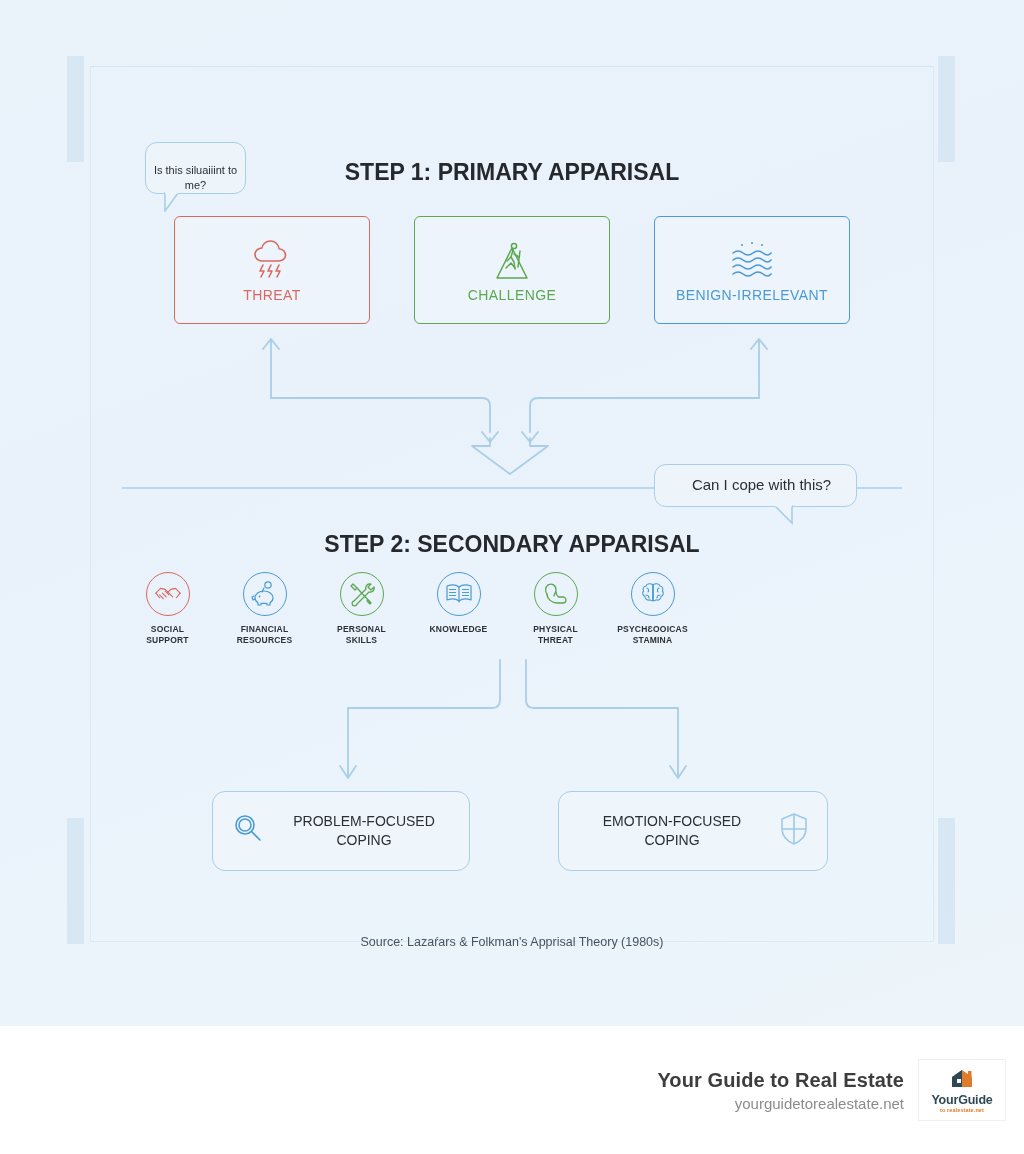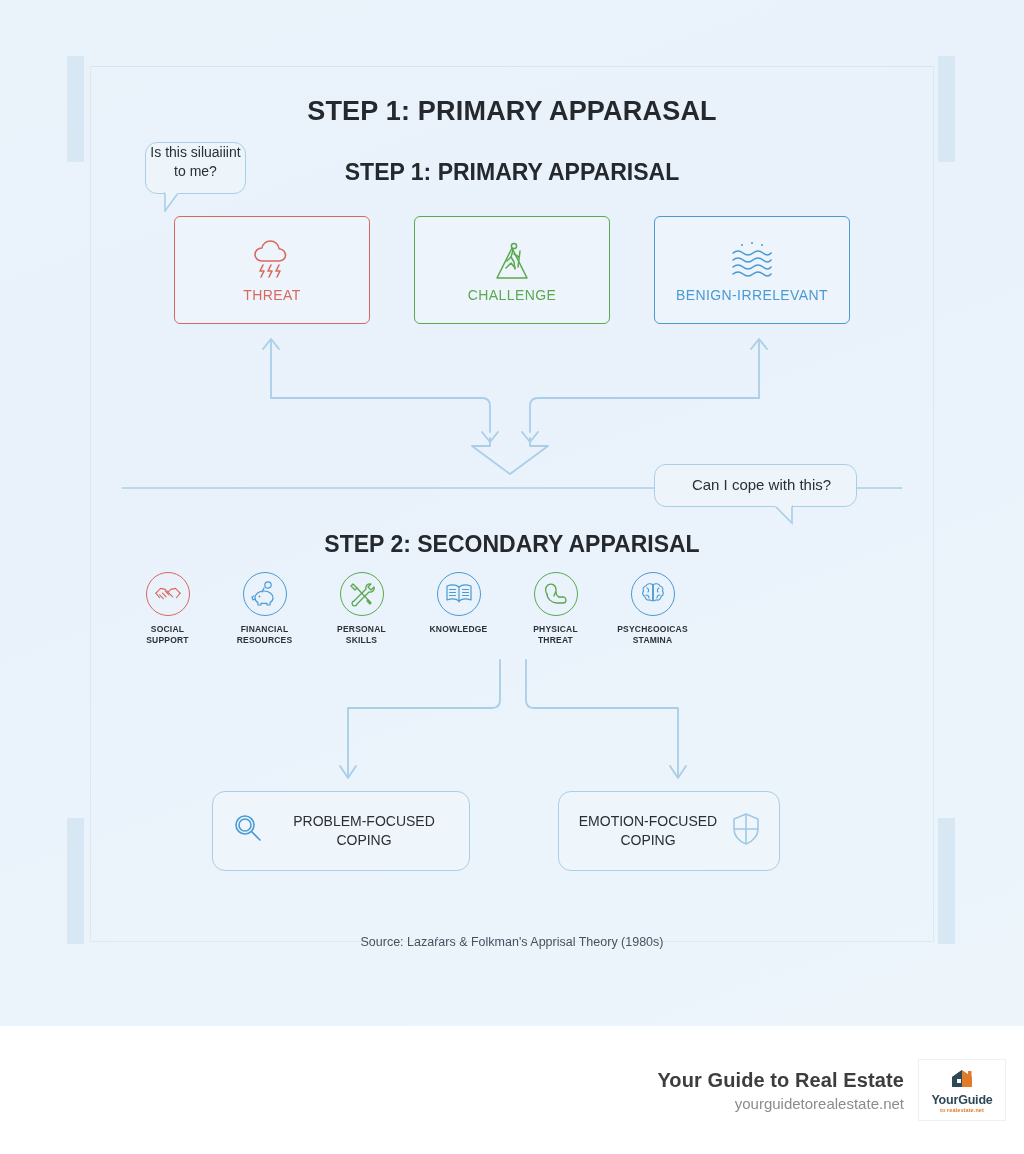--- a/index.html
+++ b/index.html
@@ -62,22 +62,22 @@
     text-align: center;
     line-height: 1.35;
   }
   .bubble::after {
     content: "";
     position: absolute;
     width: 0; height: 0;
   }
   .bubble-q1 {
     left: 145px; top: 142px; width: 101px; height: 52px;
-    font-size: 14px;
-    display: flex; align-items: flex-start; justify-content: center;
+    font-size: 11px;
+    display: flex; align-items: flex-end; justify-content: center;
   }
   .bubble-q1 .tail {
     position: absolute; left: 18px; bottom: -19px;
     width: 24px; height: 20px; overflow: hidden;
   }
   .bubble-q1 .tail svg, .bubble-q2 .tail svg { display: block; }
   .bubble-q2 {
     left: 654px; top: 464px; width: 203px; height: 43px;
     font-size: 15px;
     display: flex; align-items: center; justify-content: center; padding-left: 12px;
@@ -154,21 +154,21 @@
   .coping {
     position: absolute;
     height: 80px;
     border: 1.5px solid #a9cee8;
     border-radius: 13px;
     background: rgba(255,255,255,.2);
     display: flex; align-items: center; gap: 12px;
     padding: 4px 18px;
   }
   .coping.left  { left: 212px; width: 258px; }
-  .coping.right { left: 558px; width: 222px; }
+  .coping.right { left: 558px; width: 270px; }
   .coping-label {
     font-size: 14px; color: #2b2f34; text-align: center;
     line-height: 1.35; flex: 1;
   }
 
   
   .source {
     position: absolute; left: 0; top: 935px; width: 1024px;
     text-align: center; font-size: 12.5px; color: #46535e;
   }
@@ -204,21 +204,20 @@
 <body>
 
 <div id="poster">
 
   <div class="frame"></div>
   <div class="accent tl"></div>
   <div class="accent tr"></div>
   <div class="accent bl"></div>
   <div class="accent br"></div>
 
-  <div class="title-main">STEP 1: PRIMARY APPARASAL</div>
   <div class="title-sub">STEP 1: PRIMARY APPARISAL</div>
 
   <div class="bubble bubble-q1">
     <span>Is this siluaiiint to me?</span>
     <span class="tail">
       <svg width="24" height="20" viewBox="0 0 24 20">
         <path d="M1 0 L1 19 L14 1" fill="#edf5fb" stroke="#a9cee8" stroke-width="1.6"></path>
         <path d="M1 0 L14 0" stroke="#edf5fb" stroke-width="3"></path>
       </svg>
     </span>

